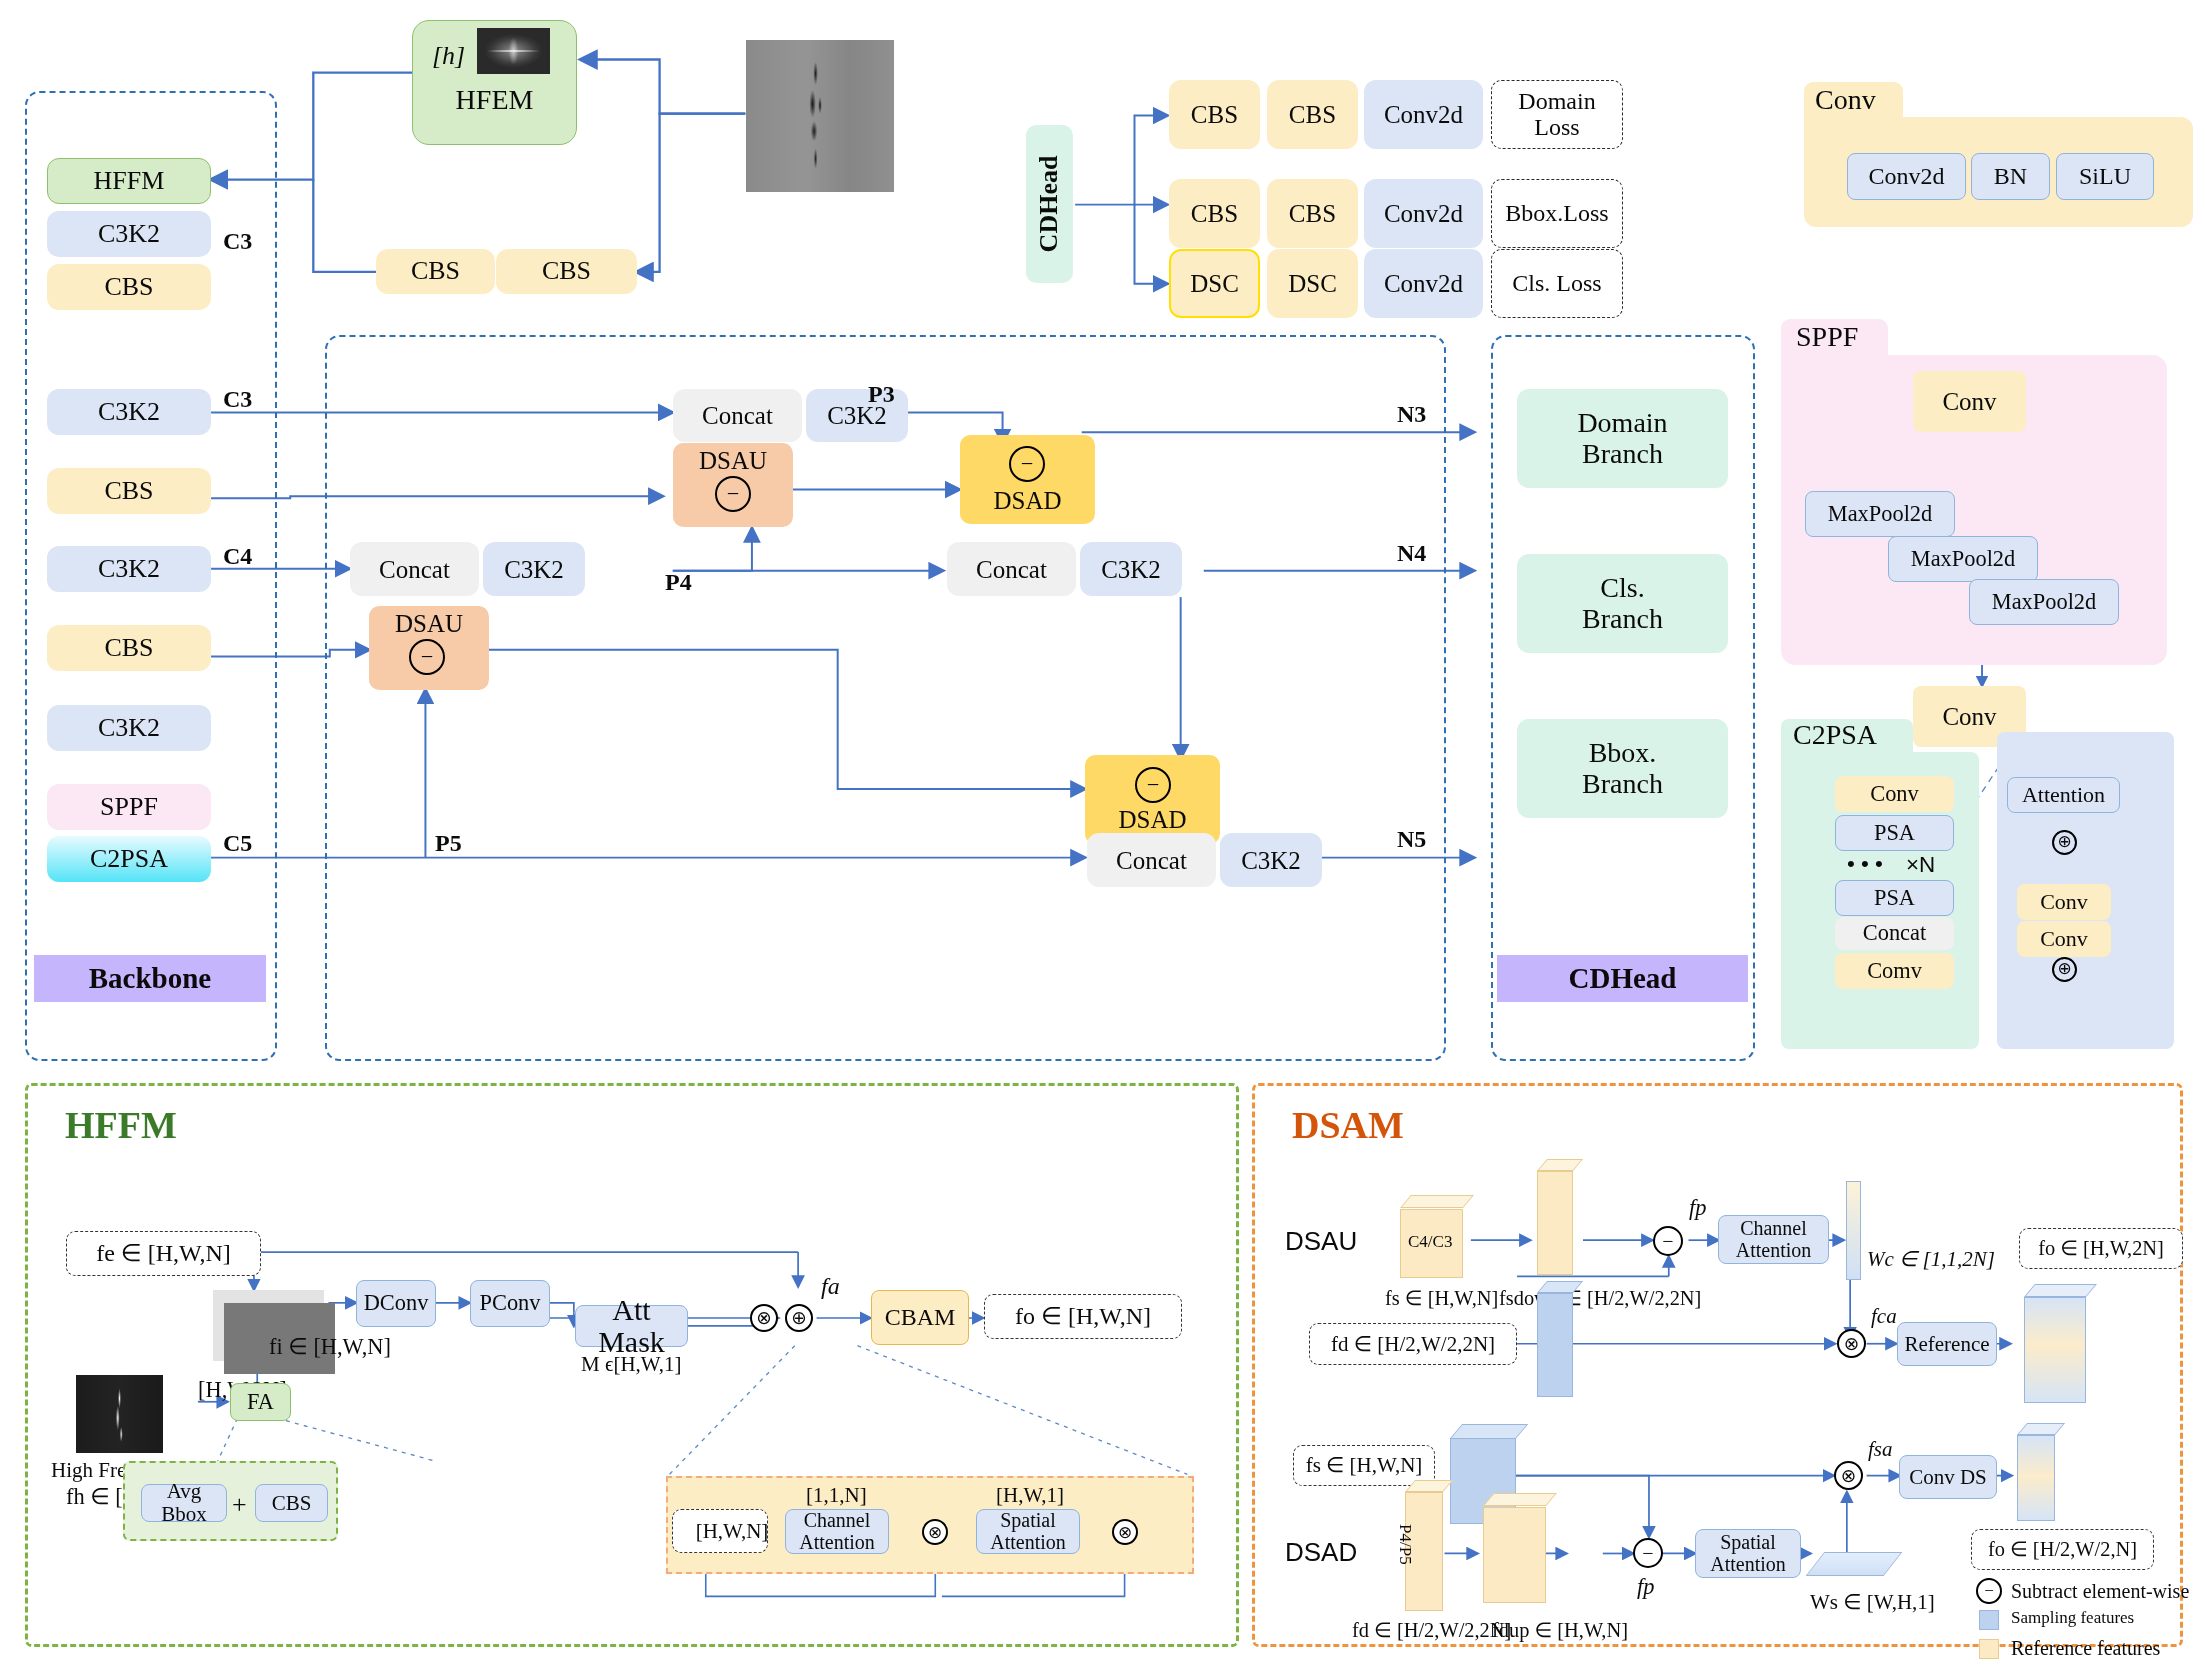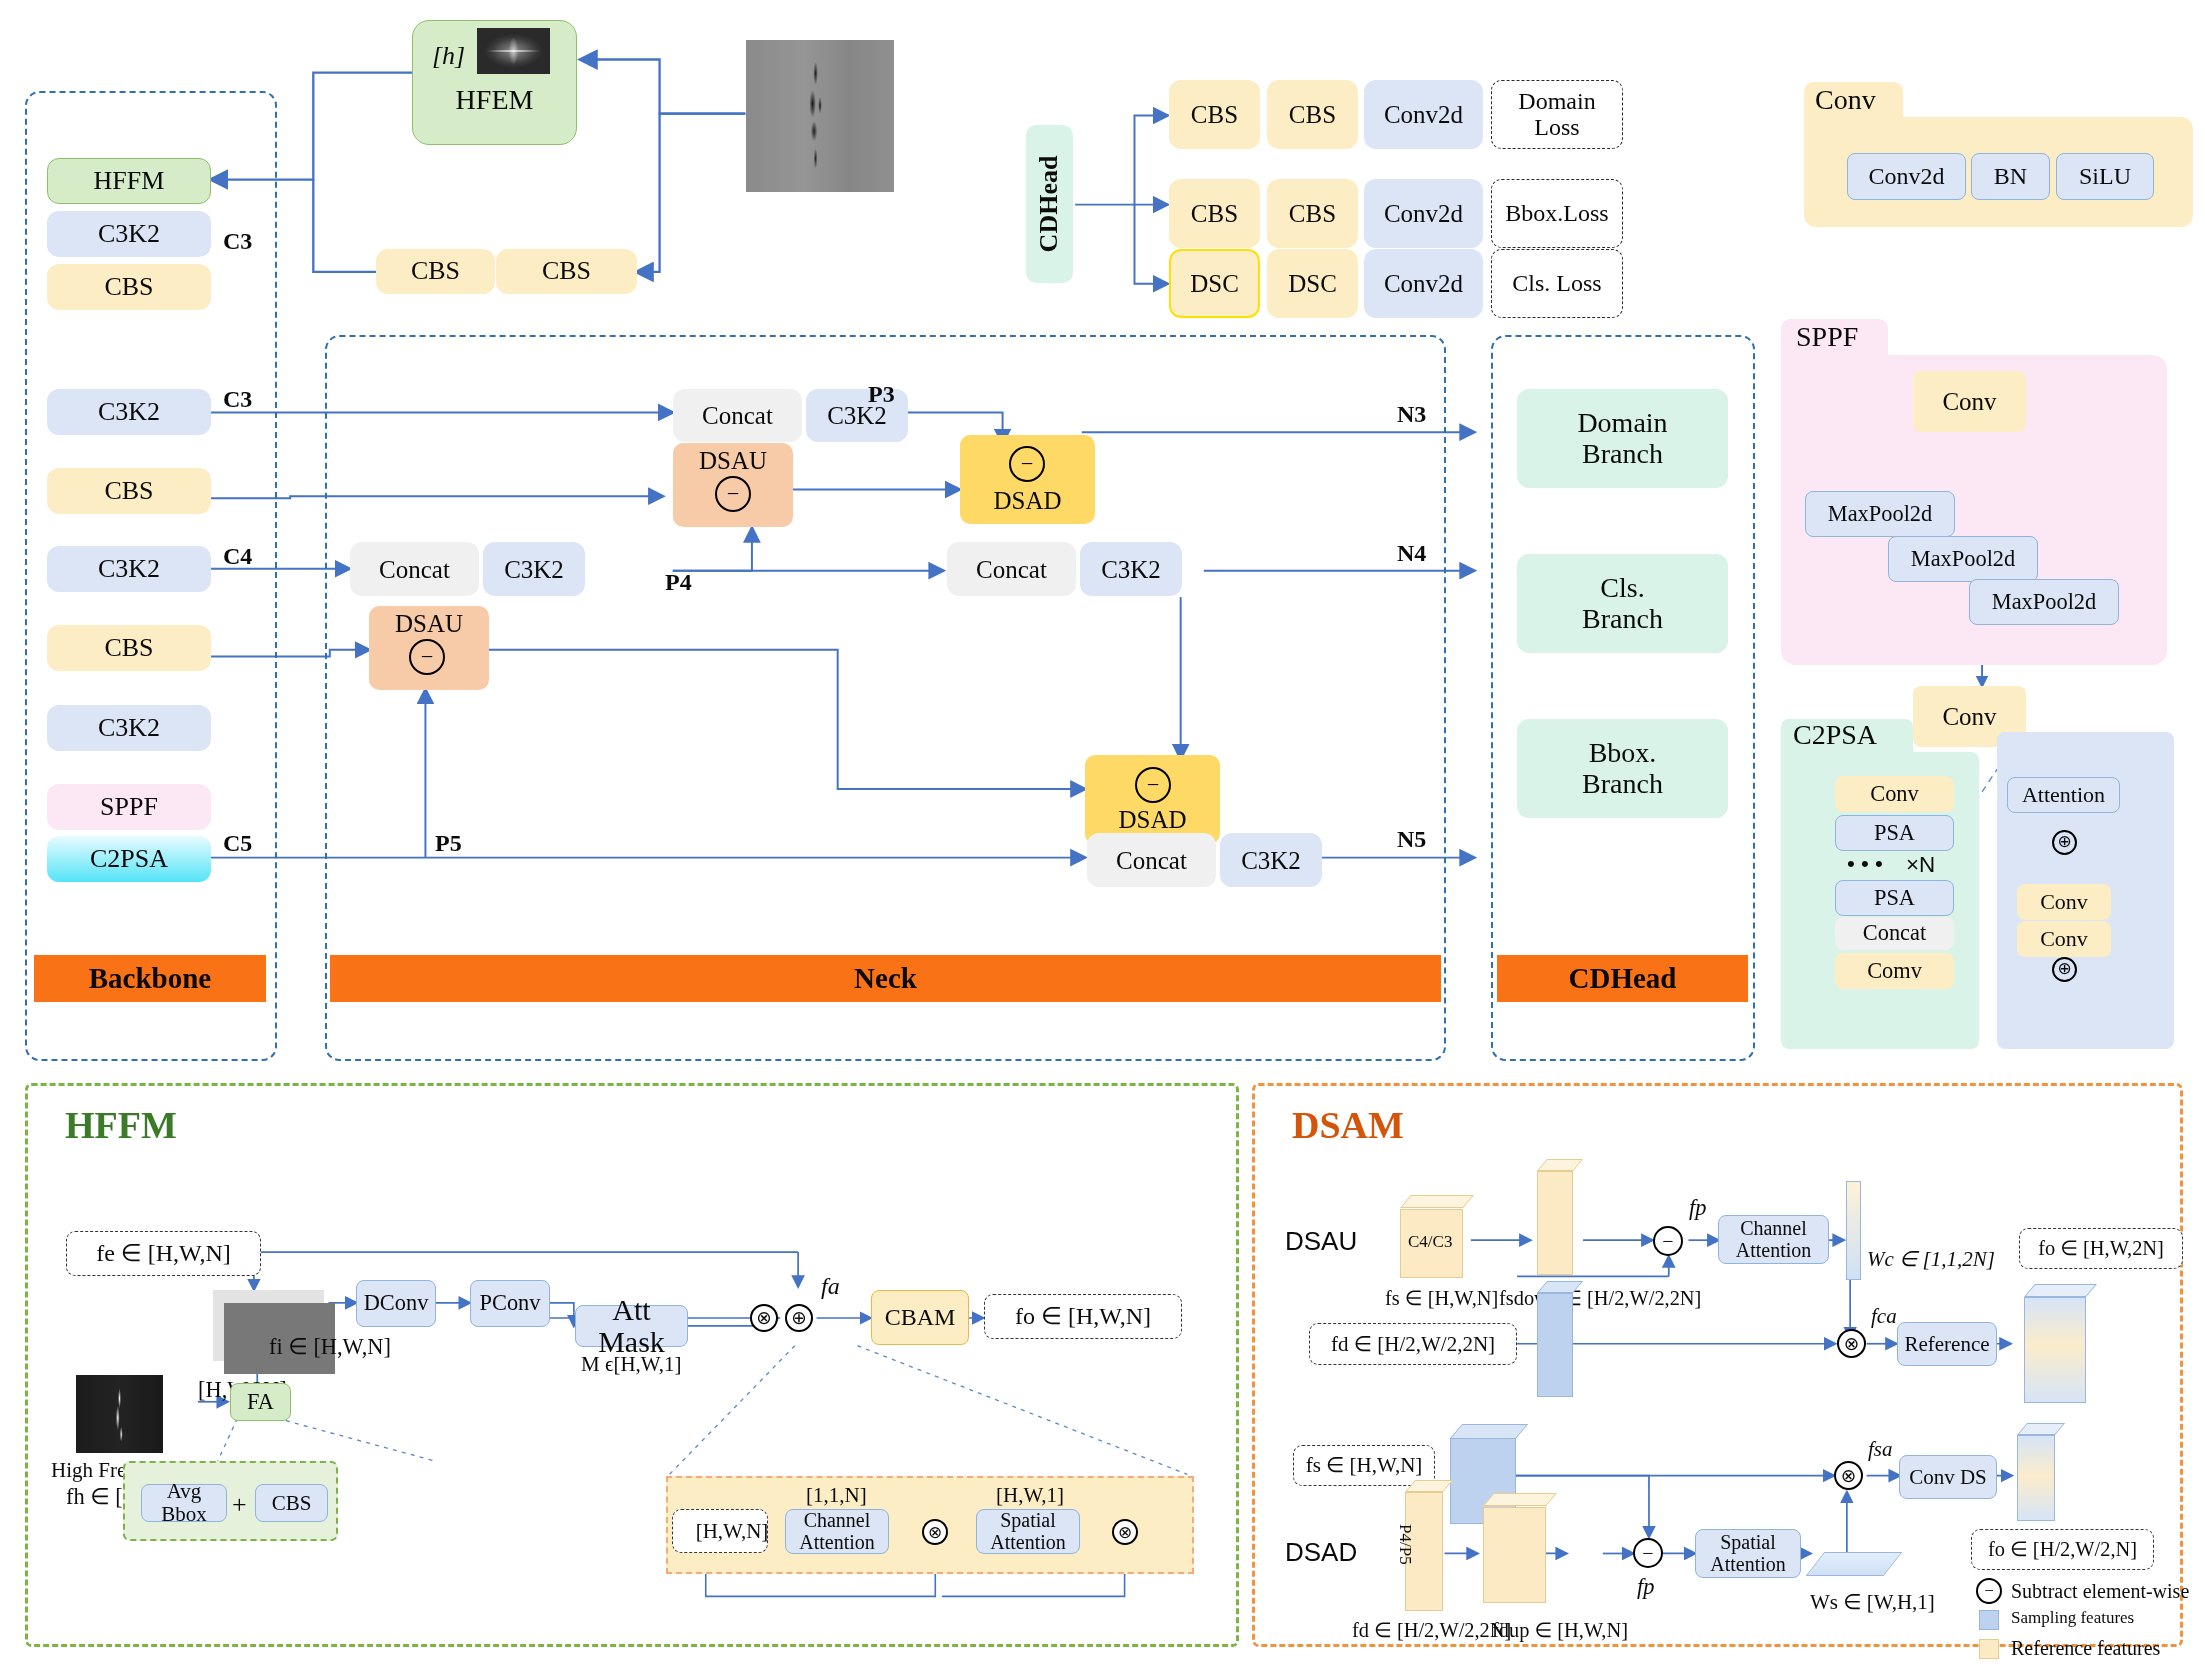--- a/index.html
+++ b/index.html
@@ -17,21 +17,21 @@
   .gold{background:#ffd966;}
   .cyan{background:linear-gradient(180deg,#e8fbff 0%,#54e4f7 100%);}
   .bdr-blue{border:1.6px solid #8fb4dd;}
   .bdr-green{border:1.6px solid #8fbf6a;}
   .bdr-yellow{border:2px solid #ffe000;}
   .dashbox{border:1.6px dashed #2a2a2a;border-radius:10.6px;background:#fff;}
   .dashdot{border:1.3px dashed #333;border-radius:9.2px;background:#fff;}
   .panel-dash{border:2px dashed #2f6fb3;border-radius:14.5px;}
   .panel-green{border:3.3px dashed #7cb342;border-radius:6.6px;}
   .panel-orange{border:3.3px dashed #f0933f;border-radius:6.6px;}
-  .bandlabel{background:#f97316;display:flex;align-items:center;justify-content:center;font-weight:bold;}
+  .bandlabel{background:#c4b5fd;display:flex;align-items:center;justify-content:center;font-weight:bold;}
   .tag{font-weight:bold;}
   svg.lines{position:absolute;left:0;top:0;width:2205px;height:1675px;overflow:visible;pointer-events:none;}
   .mini{border-radius:8px;}
   .circ{border:2.6px solid #000;border-radius:50%;display:flex;align-items:center;justify-content:center;background:transparent;}
   .ital{font-style:italic;}
   .modtitle{font-weight:bold;}
 </style>
 </head>
 <body>
 
@@ -341,23 +341,20 @@
       <span>Concat</span>
     </div>
 <div class="abs box blue" style="left:1220px;top:833px;width:102px;height:54px;font-size:25px;">
       <span>C3K2</span>
     </div>
 
 <div class="abs tag" style="left:1397px;top:401px;font-size:24px;">N3</div>
 <div class="abs tag" style="left:1397px;top:540px;font-size:24px;">N4</div>
 <div class="abs tag" style="left:1397px;top:826px;font-size:24px;">N5</div>
 
-<div class="abs bandlabel" style="left:330px;top:955px;width:1111px;height:47px;font-size:29px;">
-      <span>Neck</span>
-    </div>
 
 <div class="abs panel-dash" style="left:1491px;top:335px;width:264px;height:726px;"></div>
 <div class="abs box mint" style="left:1517px;top:389px;width:211px;height:99px;font-size:28px;white-space:pre-line;"><span>Domain
 Branch</span></div>
 <div class="abs box mint" style="left:1517px;top:554px;width:211px;height:99px;font-size:28px;white-space:pre-line;"><span>Cls.
 Branch</span></div>
 <div class="abs box mint" style="left:1517px;top:719px;width:211px;height:99px;font-size:28px;white-space:pre-line;"><span>Bbox.
 Branch</span></div>
 <div class="abs bandlabel" style="left:1497px;top:955px;width:251px;height:47px;font-size:29px;">
       <span>CDHead</span>

